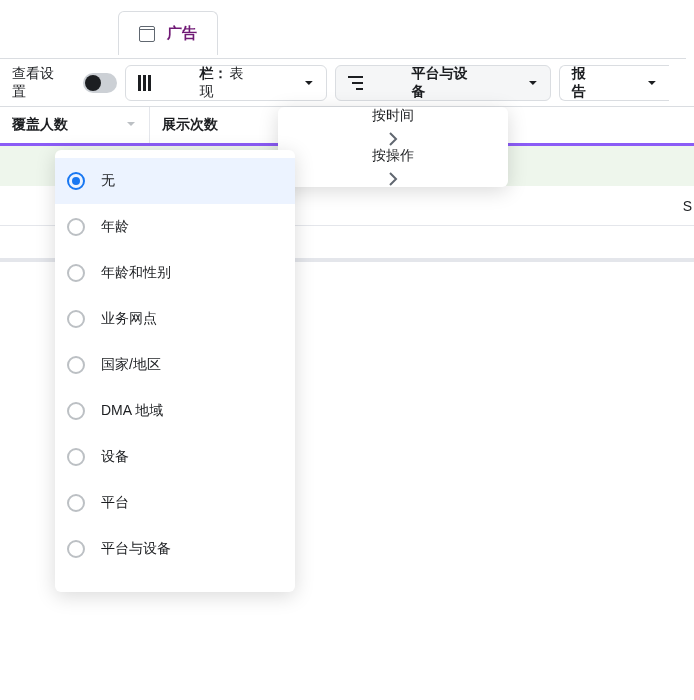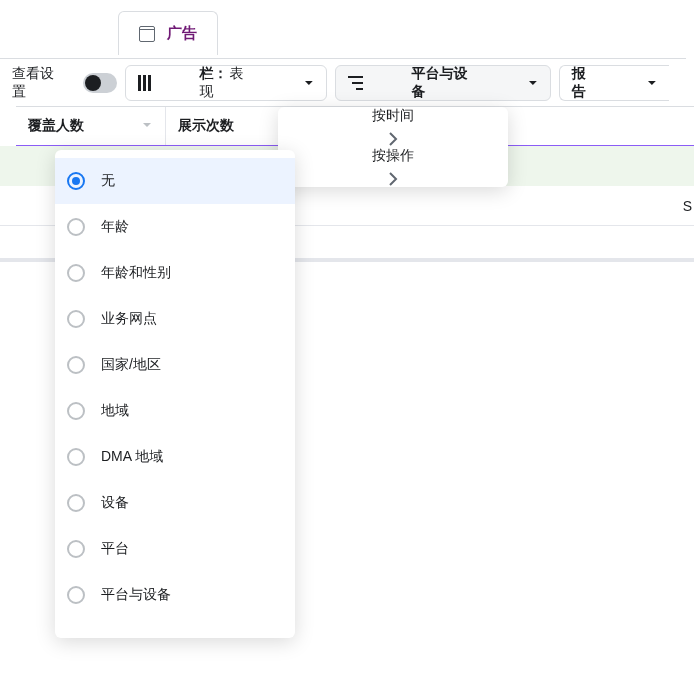--- a/index.html
+++ b/index.html
@@ -30,21 +30,21 @@
   .col-icon span:last-child{ margin-right:0; }
 
   .break-icon { width:16px; height:14px; display:flex; flex-direction:column; justify-content:space-between; margin-right:8px;}
   .break-icon .l1{height:2px; background:#1c1e21; }
   .break-icon .l2{height:2px; background:#1c1e21; width:70%; margin-left:auto;}
   .break-icon .l3{height:2px; background:#1c1e21; width:50%; margin-left:auto;}
 
   svg.caret { width:10px; height:10px; }
 
   
-  .table-head { position:absolute; left:0; right:0; top:106px; height:40px; display:flex; border-top:1px solid #dadde1; border-bottom:1px solid #8b5cf6; background:#fff; z-index:1;margin-left:16px;}
+  .table-head { position:absolute; left:0; right:0; top:106px; height:40px; display:flex; border-top:1px solid #dadde1; border-bottom:3px solid #8b5cf6; background:#fff; z-index:1;}
   .th { display:flex; align-items:center; padding:0 12px; font-weight:700; font-size:14px; }
   .th-reach { width:150px; border-right:1px solid #e4e6eb; justify-content:space-between;}
   .th-imp { width:145px; border-right:1px solid #e4e6eb;}
   .th-rest { flex:1; }
   .th-caret svg{ width:12px; height:12px; }
 
   
   .row-highlight { position:absolute; left:0; right:0; top:146px; height:40px; background:#eef6ec; z-index:0;}
 
   
@@ -174,24 +174,20 @@
     <div class="radio-item">
       <span class="radio"></span>
       <span class="radio-label">业务网点</span>
     </div>
     <div class="radio-item">
       <span class="radio"></span>
       <span class="radio-label">国家/地区</span>
     </div>
     <div class="radio-item">
       <span class="radio"></span>
-      <span class="radio-label">地域</span>
-    </div>
-    <div class="radio-item">
-      <span class="radio"></span>
       <span class="radio-label">DMA 地域</span>
     </div>
     <div class="radio-item">
       <span class="radio"></span>
       <span class="radio-label">设备</span>
     </div>
     <div class="radio-item">
       <span class="radio"></span>
       <span class="radio-label">平台</span>
     </div>

